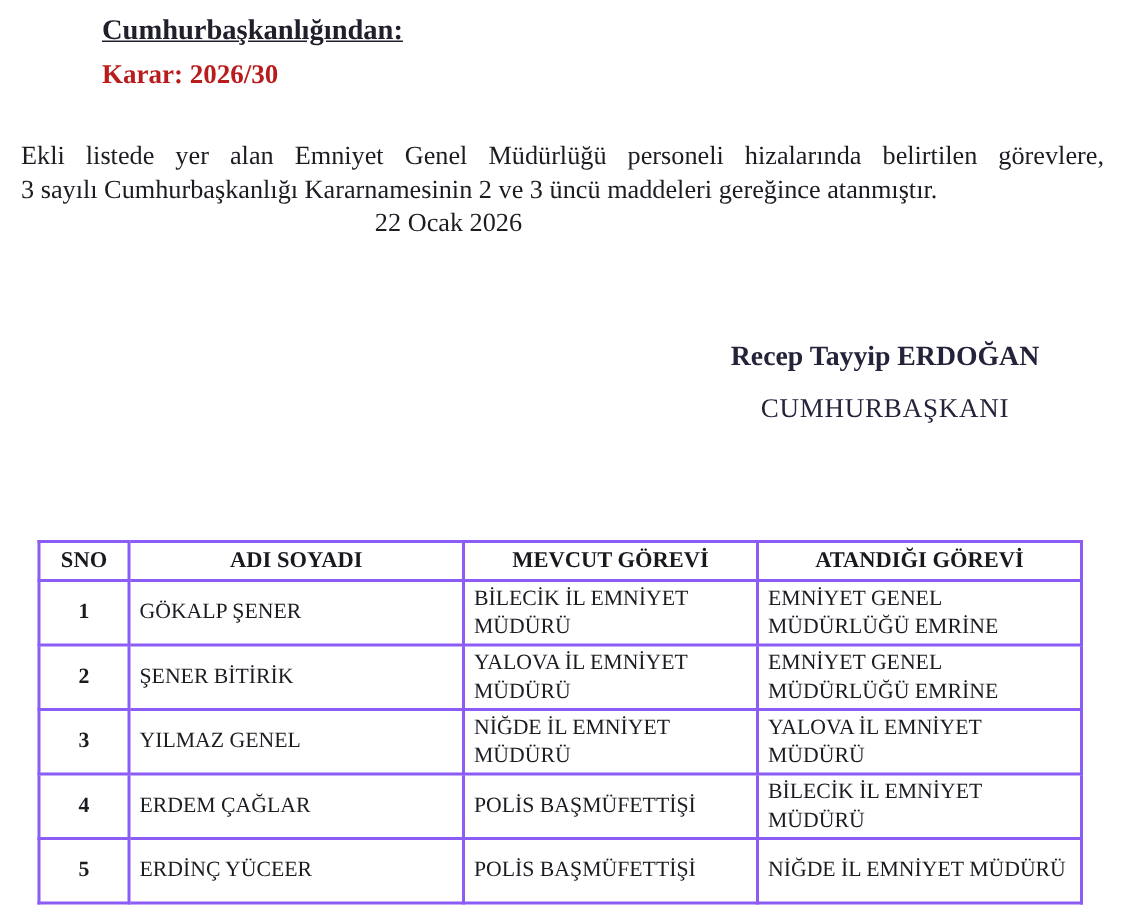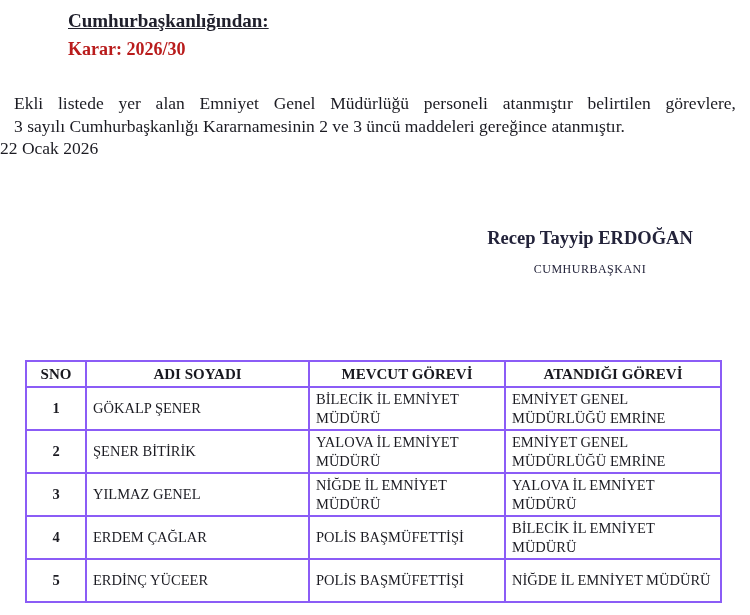--- a/index.html
+++ b/index.html
@@ -55,39 +55,39 @@
     text-align-last: justify;
   }
   .body-line-2 {
     display: block;
   }
   .date-line {
     position: absolute;
     top: 138px;
     left: 0;
     width: 598px;
-    text-align: left;
+    text-align: center;
     font-size: 17.5px;
     color: #1b1b22;
   }
   .signature-block {
     position: absolute;
     top: 226px;
     left: 440px;
     width: 300px;
     text-align: center;
   }
   .signatory-name {
     font-size: 18.5px;
     font-weight: bold;
     color: #23233a;
     line-height: 24px;
   }
   .signatory-title {
-    font-size: 12px;
+    font-size: 18px;
     color: #23233a;
     margin-top: 12px;
     letter-spacing: 0.5px;
   }
   .annex-title {
     position: absolute;
     top: 331px;
     left: 25px;
     width: 695px;
     text-align: center;
@@ -142,21 +142,21 @@
 <body>
 
 <div class="page">
 
   <div class="header-block">
     <div class="issuer-line">Cumhurbaşkanlığından:</div>
     <div class="decision-line">Karar: 2026/30</div>
   </div>
 
   <p class="body-paragraph">
-    <span class="body-line-1">Ekli listede yer alan Emniyet Genel Müdürlüğü personeli atanmıştır belirtilen görevlere,</span>
+    <span class="body-line-1">Ekli listede yer alan Emniyet Genel Müdürlüğü personeli hizalarında belirtilen görevlere,</span>
     <span class="body-line-2">3 sayılı Cumhurbaşkanlığı Kararnamesinin 2 ve 3 üncü maddeleri gereğince atanmıştır.</span>
   </p>
 
   <div class="date-line">22 Ocak 2026</div>
 
   <div class="signature-block">
     <div class="signatory-name">Recep Tayyip ERDOĞAN</div>
     <div class="signatory-title">CUMHURBAŞKANI</div>
   </div>
 

